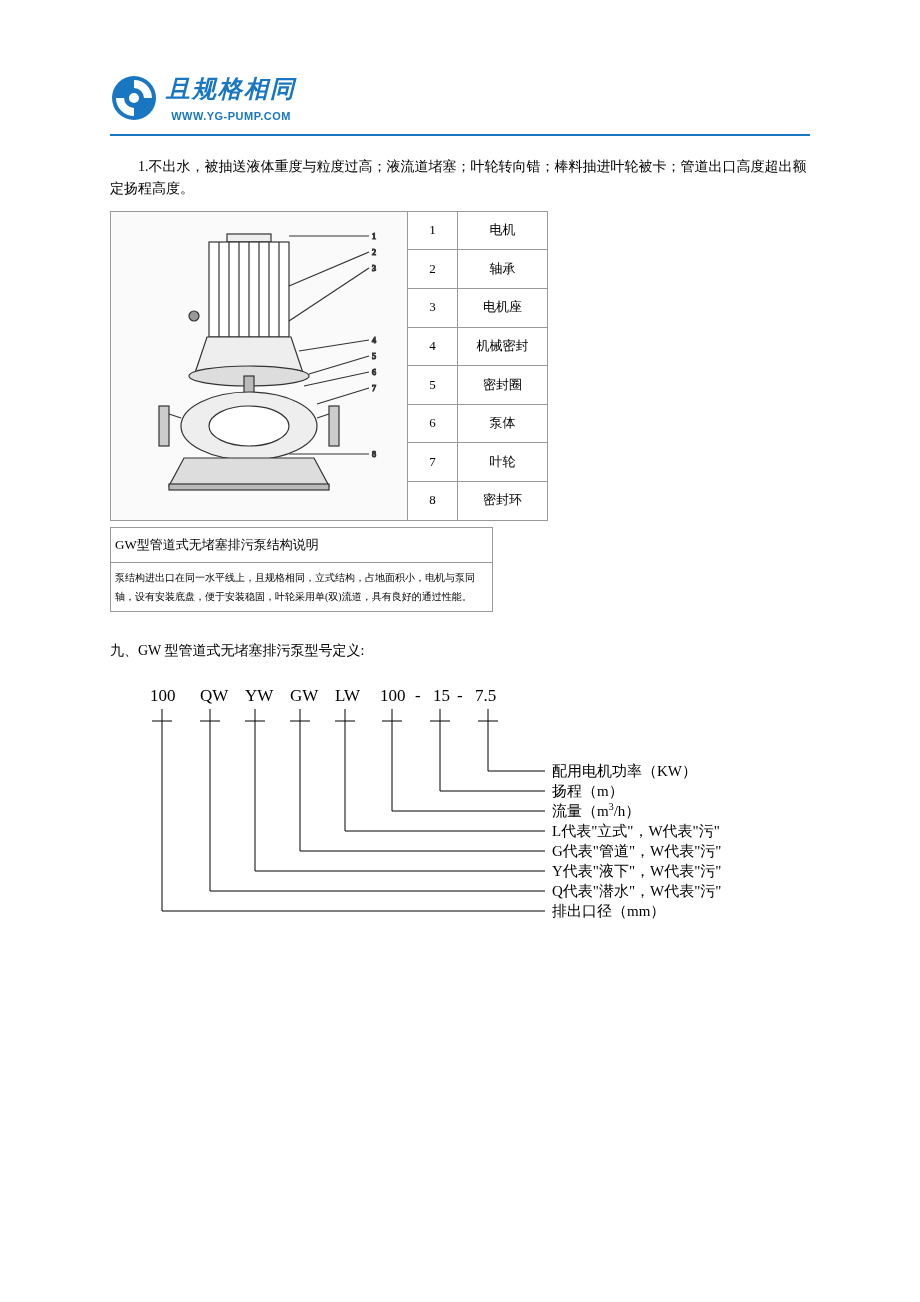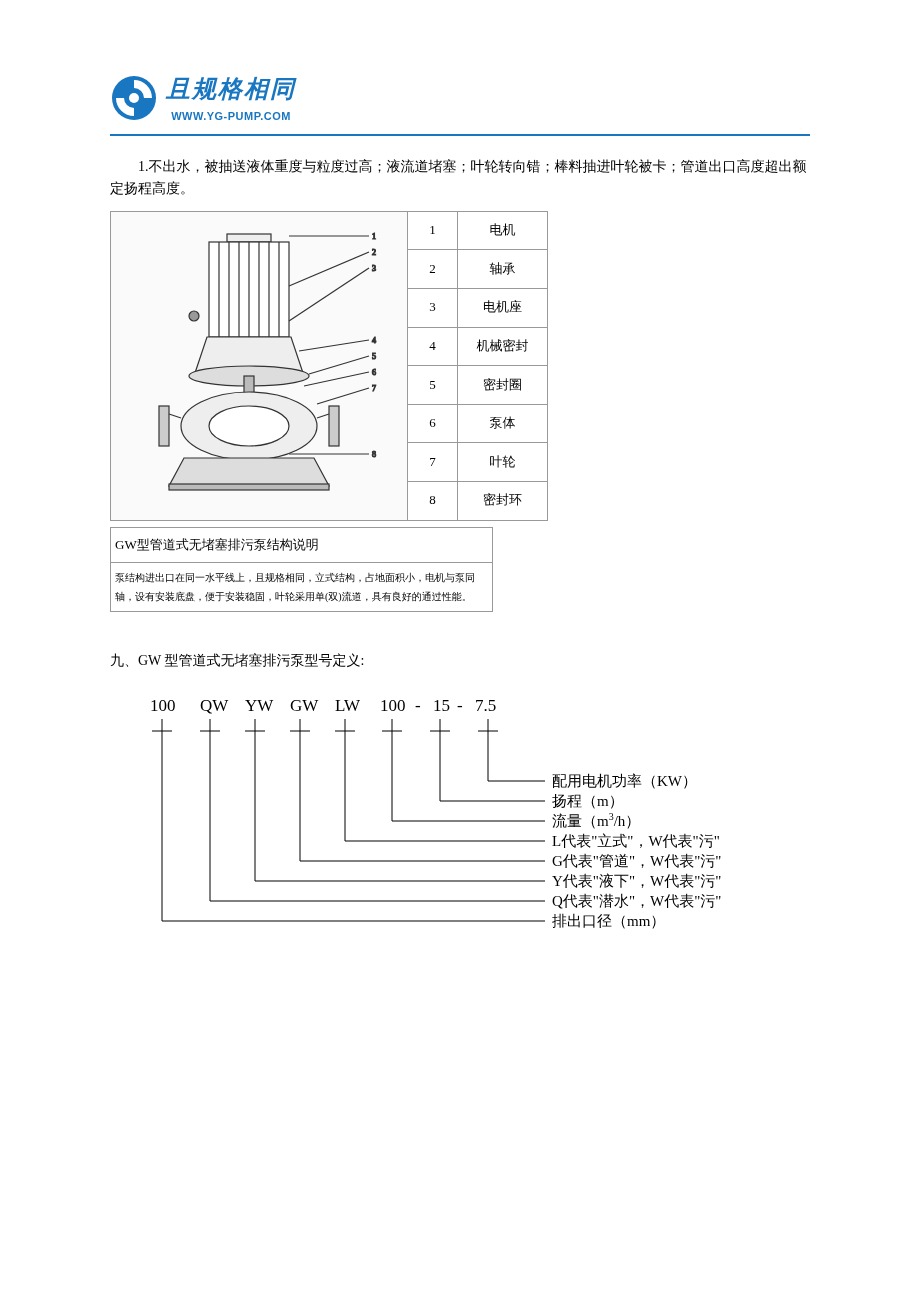--- a/index.html
+++ b/index.html
@@ -36,21 +36,21 @@
     .parts-table { border-collapse: collapse; margin-left: -1px; }
     .parts-table td {
       border: 1px solid #999; font-size: 13px; text-align: center;
       height: 38.6px; padding: 0 8px;
     }
     .parts-table td.num { width: 50px; }
     .parts-table td.name { width: 90px; margin-top: 40px; }
     .desc-table { border-collapse: collapse; width: 383px; }
     .desc-table td { border: 1px solid #999; font-size: 10px; padding: 5px 4px; text-align: left; line-height: 1.9; }
     .desc-table .t { font-size: 13px; }
-    .model-def { margin-top: 38px; }
+    .model-def { margin-top: 28px; }
     .model-svg-wrap { margin-top: 20px; margin-left: 30px; }
     .ml { font-family: "SimSun", serif; }
   </style>
 </head>
 <body>
 
 <div class="header">
   <div class="logo">
     <div class="logo-icon">
       <svg viewBox="0 0 48 48">

